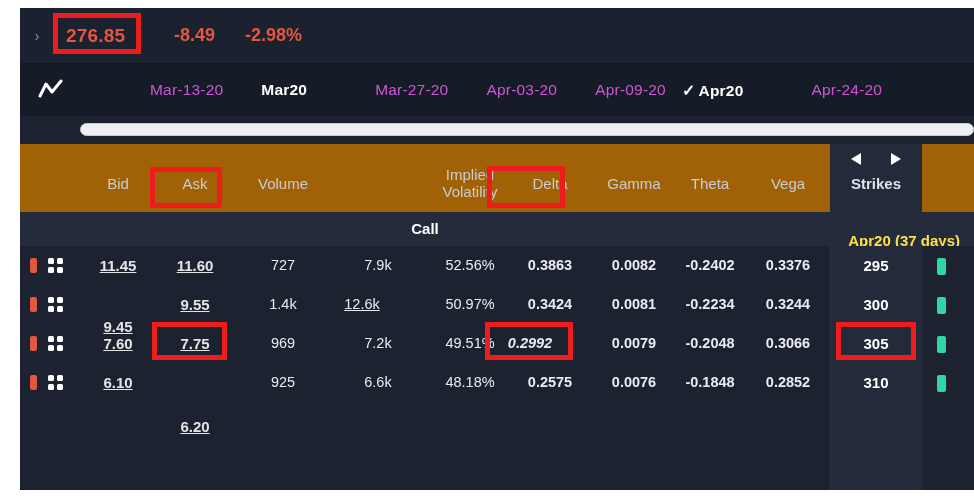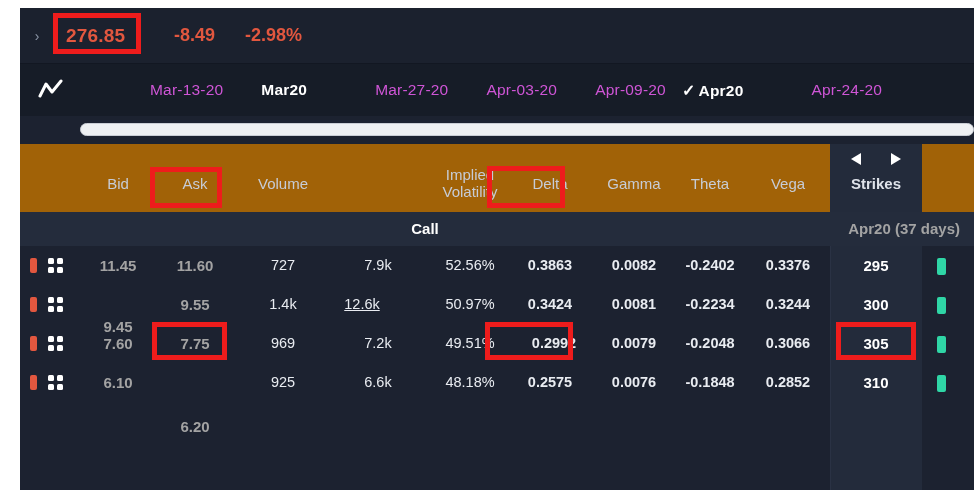--- a/index.html
+++ b/index.html
@@ -183,22 +183,22 @@
     position: absolute;
     left: 0; top: 8px;
     width: 810px;
     text-align: center;
     color: #ffffff;
     font-size: 15px;
     font-weight: bold;
   }
   .sub-exp {
     position: absolute;
-    right: 14px; top: 8px;
-    color: #a3a3a3;
+    right: 14px; top: 20px;
+    color: #fde047;
     font-size: 15px;
     font-weight: bold;
     white-space: nowrap;
   }
 
   
   .rows {
     position: absolute;
     left: 0; top: 238px;
     width: 954px;
@@ -219,23 +219,24 @@
   }
   .cell {
     position: absolute;
     top: 11px;
     text-align: center;
     font-size: 14.5px;
     color: #e9ecf1;
     white-space: nowrap;
   }
   .cell.bidask {
-    color: #a3a3a3;
-    font-weight: bold;
-    font-size: 15px;
+    color: #e5e5e5;
+    font-weight: bold;
+    font-size: 15px;
+    text-decoration: underline;
   }
   .cell.greek { font-weight: bold; }
   .cell.strike {
     color: #ffffff;
     font-weight: bold;
     font-size: 15px;
   }
 
   .mark-bar {
     position: absolute;
@@ -412,21 +413,21 @@
             <i></i>
             <i></i>
             <i></i>
             <i></i>
           </div>
         <div class="cell bidask" style="left:62px;width:72px;">7.60</div>
         <div class="cell bidask" style="left:134px;width:82px;">7.75</div>
         <div class="cell" style="left:216px;width:94px;">969</div>
         <div class="cell" style="left:310px;width:96px;">7.2k</div>
         <div class="cell" style="left:400px;width:100px;">49.51%</div>
-        <div class="cell greek" style="left:492px;width:84px;">0.2992</div>
+        <div class="cell greek" style="left:468px;width:84px;font-style:italic;">0.2992</div>
         <div class="cell greek" style="left:572px;width:84px;">0.0079</div>
         <div class="cell greek" style="left:650px;width:80px;">-0.2048</div>
         <div class="cell greek" style="left:728px;width:80px;">0.3066</div>
         <div class="cell strike" style="left:810px;width:92px;">305</div>
         <div class="green-bar"></div>
       </div>
 
       <div class="row" style="top:117px;">
         <div class="mark-bar"></div>
         <div class="grid-icon">

